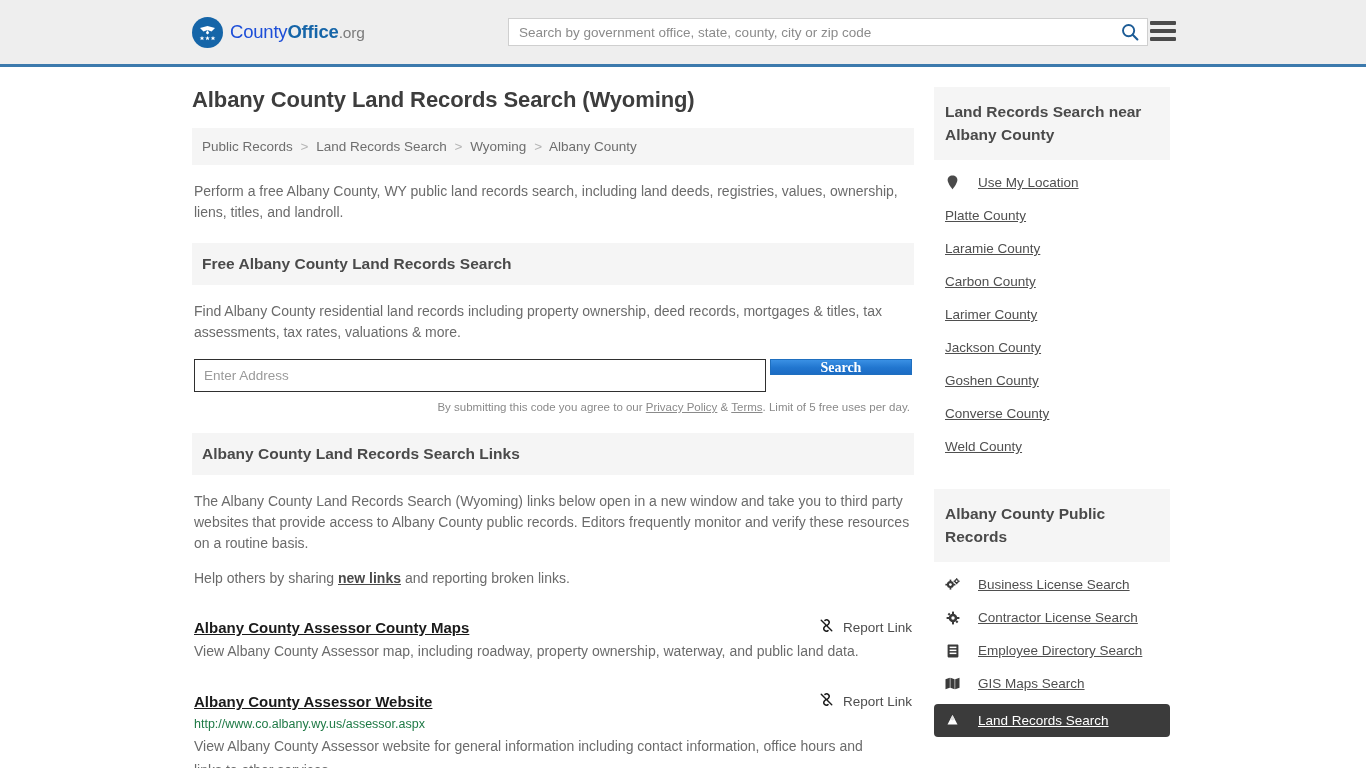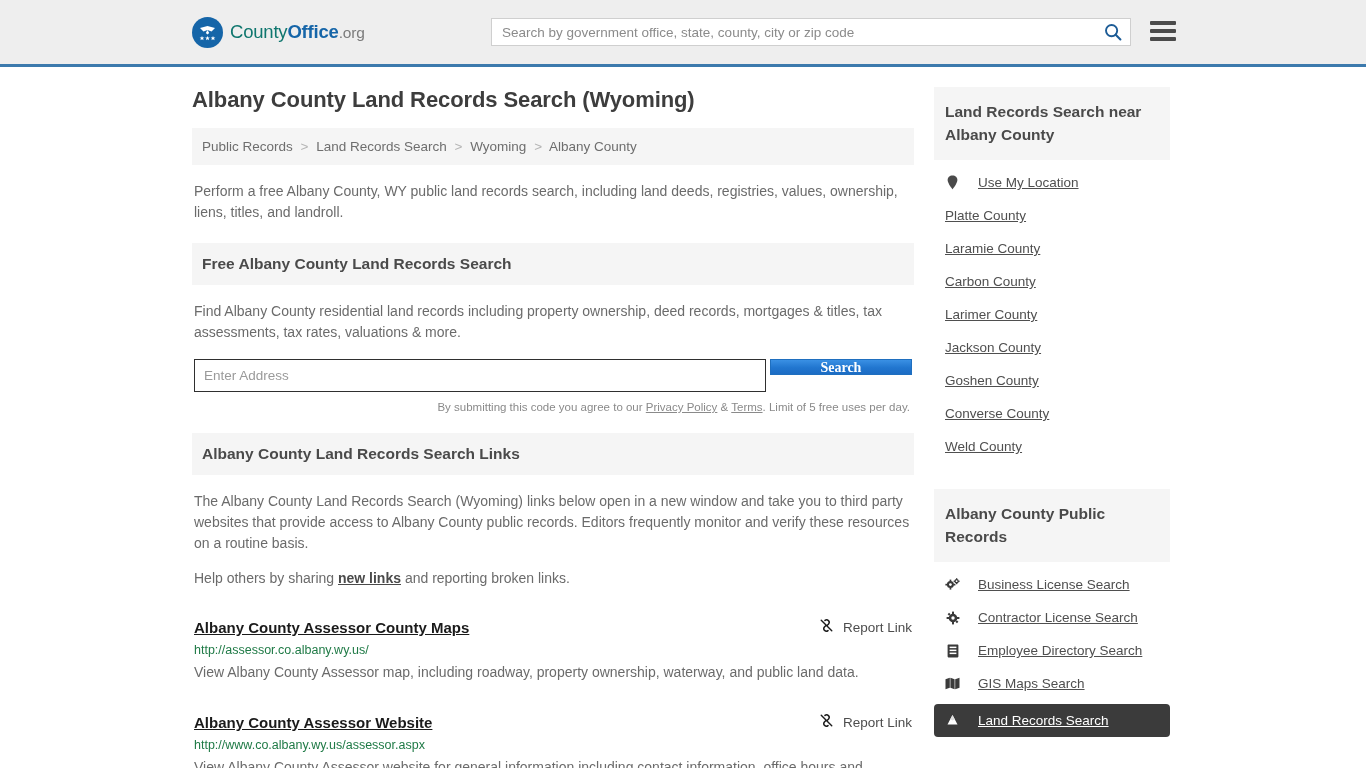--- a/index.html
+++ b/index.html
@@ -34,27 +34,27 @@
     display: flex; flex-direction: column;
     align-items: center; justify-content: center;
     padding-top: 2px;
   }
   .logo-mark svg { display:block; }
   .logo-text {
     font-size: 18.5px;
     letter-spacing: -0.2px;
     white-space: nowrap;
   }
-  .logo-text .a { color: #0f766e; font-weight: 400; }
+  .logo-text .a { color: #1d4ed8; font-weight: 400; }
   .logo-text .b { color: #1565a8; font-weight: 700; }
   .logo-text .c { color: #7b7b7b; font-weight: 400; font-size: 15.5px; }
 
   .search-wrap {
     position: absolute;
-    left: 491px;
+    left: 508px;
     top: 18px;
     width: 640px;
     height: 28px;
     background: #ffffff;
     border: 1px solid #cfcfcf;
     display: flex;
     align-items: center;
     gap: 16px;
   }
   .search-input {
@@ -353,21 +353,20 @@
               <svg width="15" height="15" viewBox="0 0 16 16">
                 <path d="M3 3 L13 13 M13 3 L3 13" stroke="#222" stroke-width="1.6" fill="none" opacity="0"></path>
                 <path d="M6.4 2.6 a2.7 2.7 0 0 1 3.8 3.8 l-1.6 1.6" stroke="#1c1c1c" stroke-width="1.6" fill="none" stroke-linecap="round"></path>
                 <path d="M9.6 13.4 a2.7 2.7 0 0 1 -3.8 -3.8 l1.6 -1.6" stroke="#1c1c1c" stroke-width="1.6" fill="none" stroke-linecap="round"></path>
                 <line x1="2.4" y1="2.4" x2="13.6" y2="13.6" stroke="#1c1c1c" stroke-width="1.5" stroke-linecap="round"></line>
               </svg>
             </span>
             <span>Report Link</span>
           </span>
         </div>
-        <div class="result-url">http://assessor.co.albany.wy.us/</div>
         <div class="result-desc">View Albany County Assessor map, including roadway, property ownership, waterway, and public land data.</div>
       </div>
 
       <div class="result">
         <div class="result-head">
           <a class="result-title">Albany County Assessor Website</a>
           <span class="report-link">
             <span>
               <svg width="15" height="15" viewBox="0 0 16 16">
                 <path d="M6.4 2.6 a2.7 2.7 0 0 1 3.8 3.8 l-1.6 1.6" stroke="#1c1c1c" stroke-width="1.6" fill="none" stroke-linecap="round"></path>

